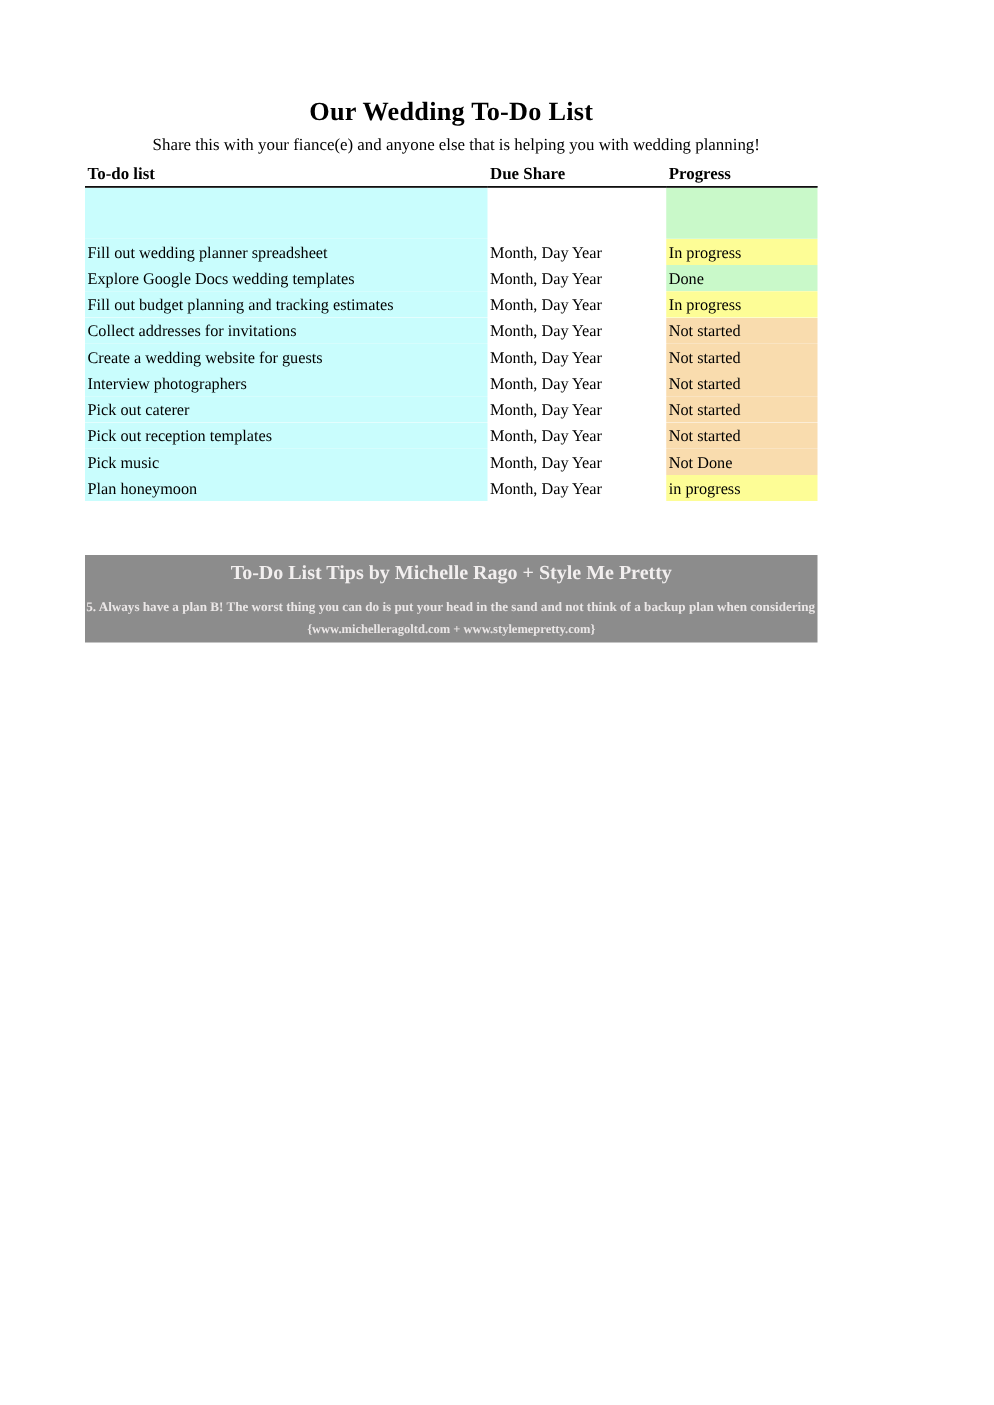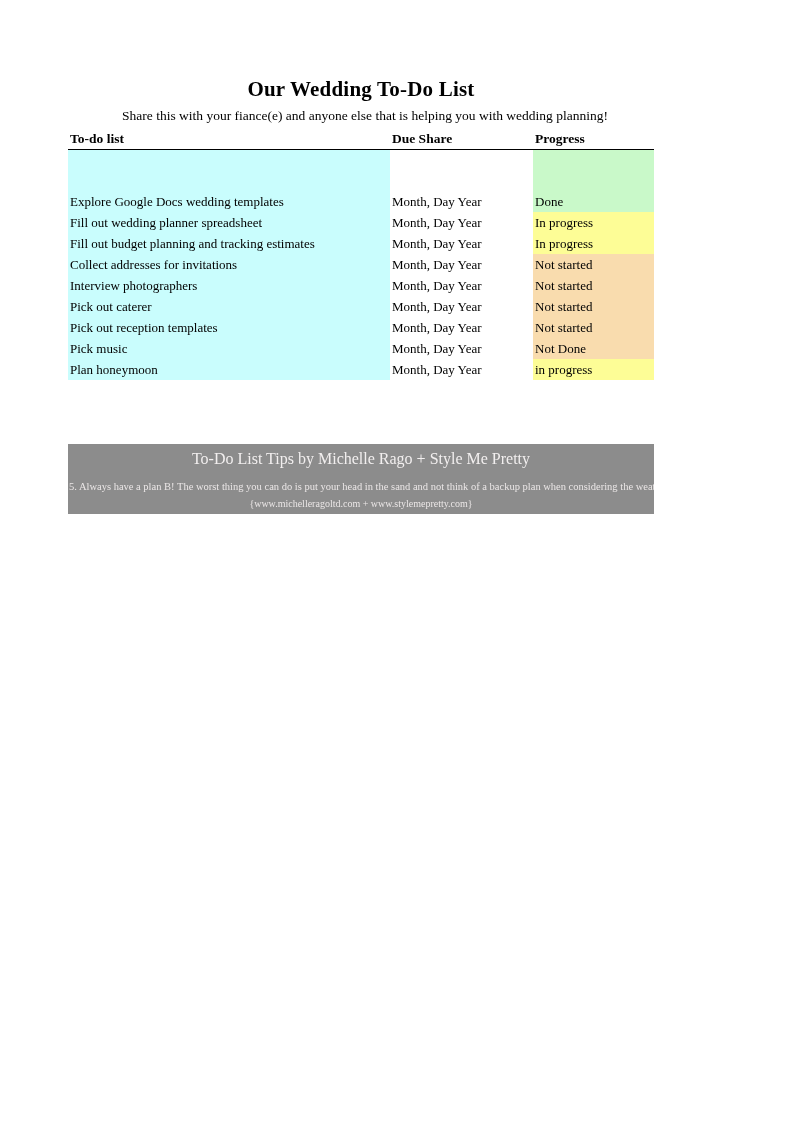--- a/index.html
+++ b/index.html
@@ -94,20 +94,21 @@
 
   
   .tips {
     position: absolute;
     left: 68px;
     top: 444px;
     width: 586px;
     height: 70px;
     background: #8c8c8c;
     overflow: hidden;
+    font-weight: bold;
   }
   .tips-heading {
     position: absolute;
     left: 0;
     top: 3px;
     width: 586px;
     text-align: center;
     font-size: 16px;
     line-height: 24px;
     color: #f2efef;
@@ -161,36 +162,41 @@
         <th>Progress</th>
       </tr>
     </thead>
     <tbody id="table-body">
         <tr class="spacer-row">
           <td class="cell-task"></td>
           <td class="cell-due"></td>
           <td class="cell-green"></td>
         </tr>
         <tr>
+          <td class="cell-task">Fill out wedding planner spreadsheet</td>
+          <td class="cell-due">Month, Day Year</td>
+          <td class="cell-yellow">In progress</td>
+        </tr>
+        <tr>
           <td class="cell-task">Explore Google Docs wedding templates</td>
           <td class="cell-due">Month, Day Year</td>
           <td class="cell-green">Done</td>
         </tr>
         <tr>
-          <td class="cell-task">Fill out wedding planner spreadsheet</td>
+          <td class="cell-task">Fill out budget planning and tracking estimates</td>
           <td class="cell-due">Month, Day Year</td>
           <td class="cell-yellow">In progress</td>
         </tr>
         <tr>
-          <td class="cell-task">Fill out budget planning and tracking estimates</td>
-          <td class="cell-due">Month, Day Year</td>
-          <td class="cell-yellow">In progress</td>
-        </tr>
-        <tr>
           <td class="cell-task">Collect addresses for invitations</td>
+          <td class="cell-due">Month, Day Year</td>
+          <td class="cell-orange">Not started</td>
+        </tr>
+        <tr>
+          <td class="cell-task">Create a wedding website for guests</td>
           <td class="cell-due">Month, Day Year</td>
           <td class="cell-orange">Not started</td>
         </tr>
         <tr>
           <td class="cell-task">Interview photographers</td>
           <td class="cell-due">Month, Day Year</td>
           <td class="cell-orange">Not started</td>
         </tr>
         <tr>
           <td class="cell-task">Pick out caterer</td>

